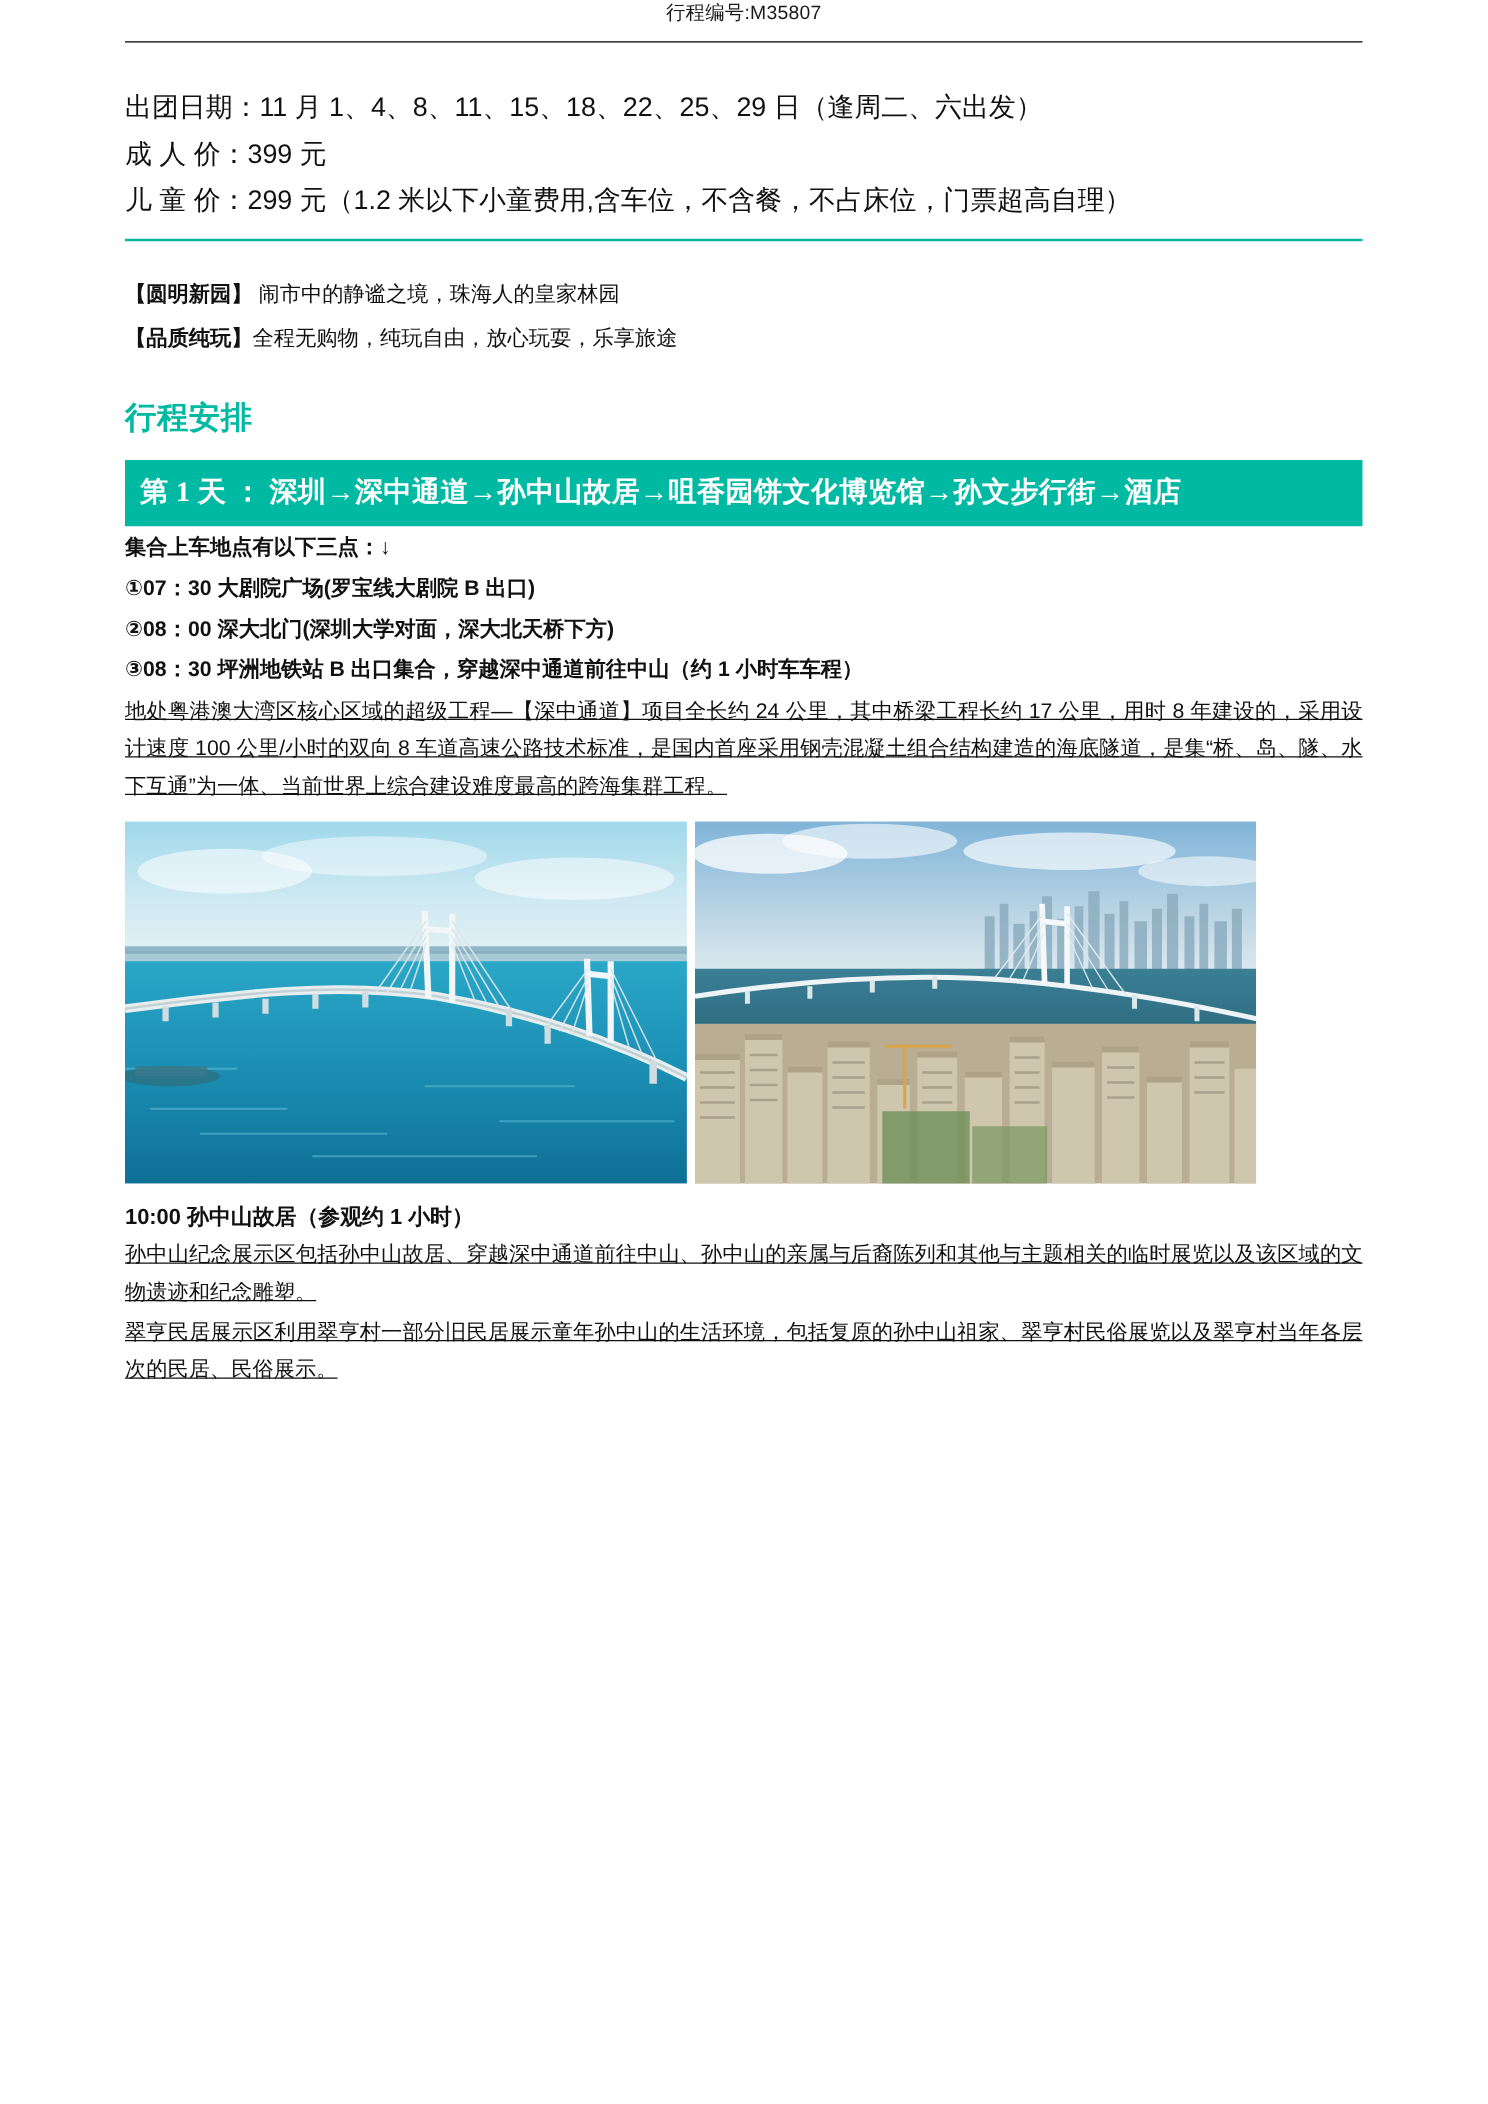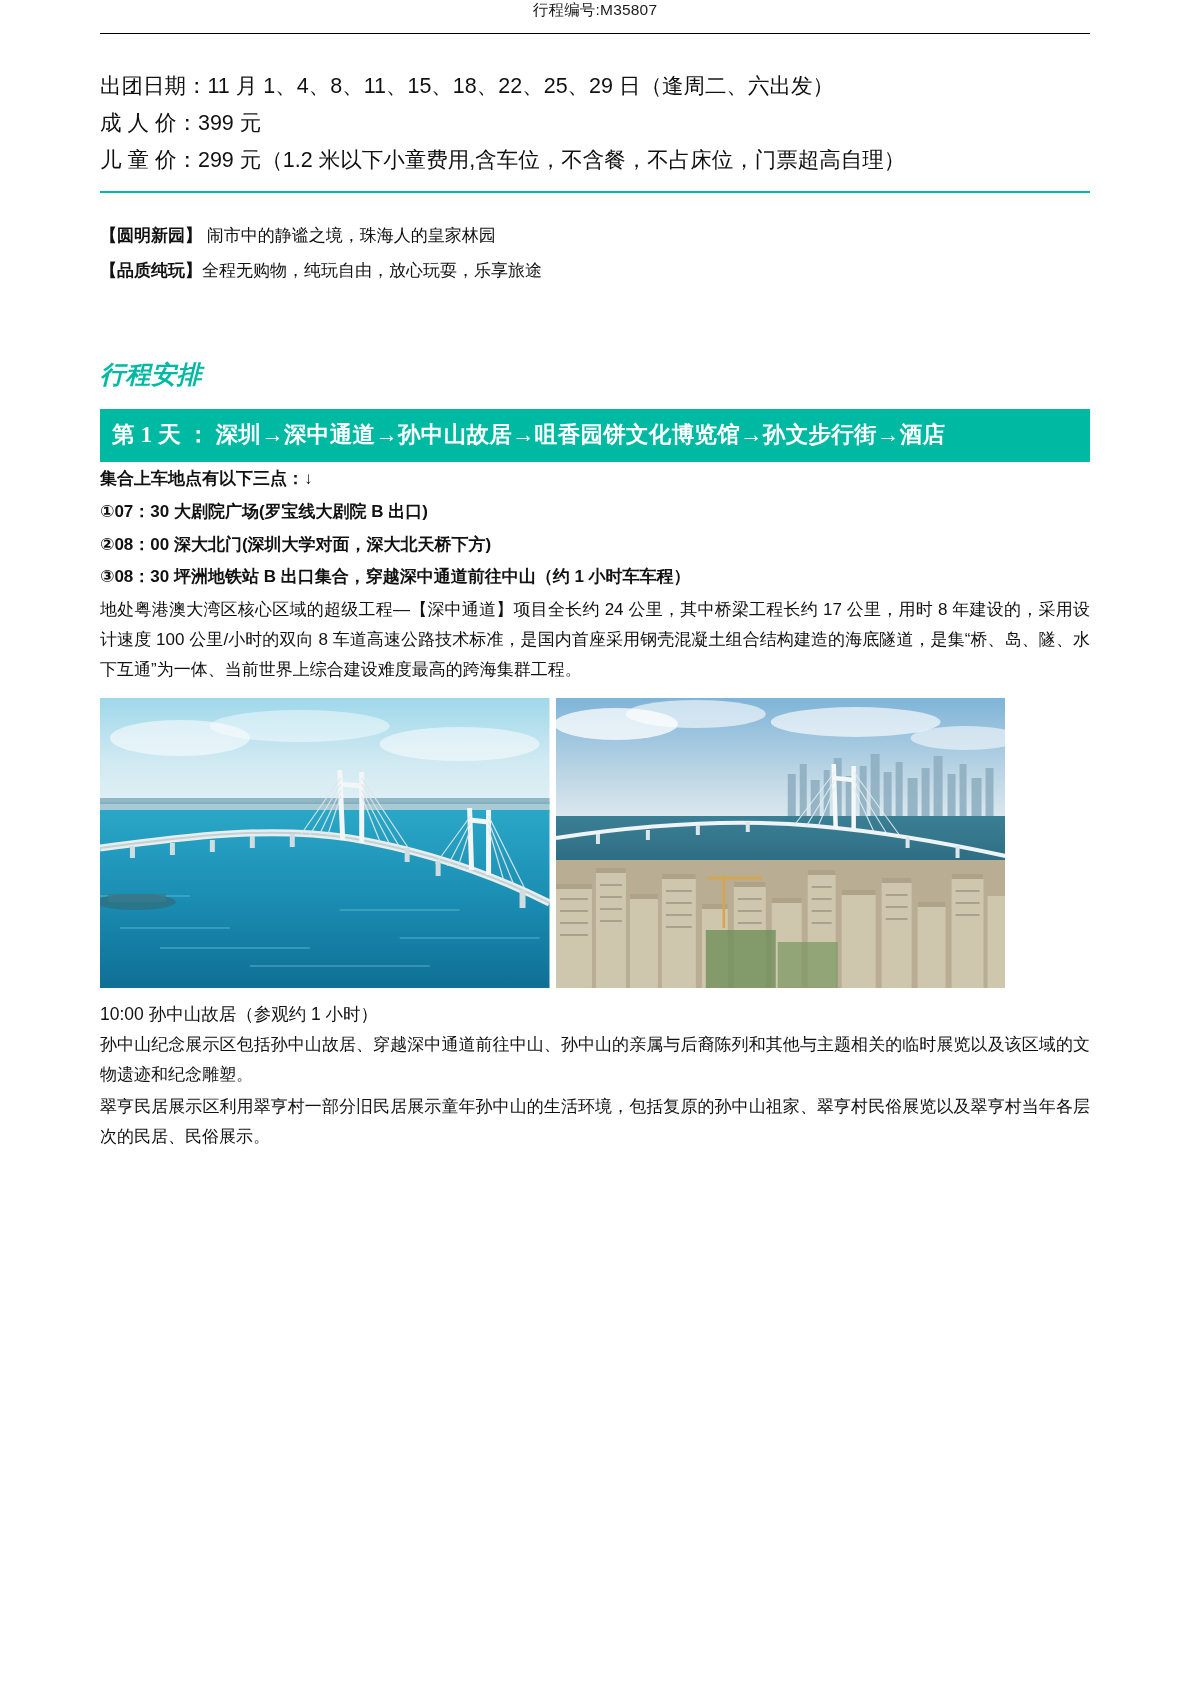--- a/index.html
+++ b/index.html
@@ -67,22 +67,21 @@
     margin-top: 26px;
     font-size: 17px;
     line-height: 2.05;
     color: #111;
   }
   .feature-tag {
     font-weight: bold;
   }
   
   .itin-title {
-    margin-top: 69px;
-    font-style: italic;
+    margin-top: 28px;
   }
   .day-banner {
     margin-top: 18px;
     background: #00b9a3;
     color: #ffffff;
     font-size: 22.5px;
     font-weight: bold;
     line-height: 1.55;
     padding: 9px 12px 10px 12px;
     letter-spacing: 0.3px;
@@ -94,20 +93,21 @@
     line-height: 1.8;
     margin-top: 2px;
     color: #111;
   }
   .para {
     font-size: 17px;
     line-height: 1.78;
     text-align: justify;
     color: #111;
     margin-top: 2px;
+    text-decoration: underline;
   }
   .photos {
     margin-top: 12px;
     display: flex;
     gap: 6px;
     width: 905px;
     height: 290px;
   }
   .photo {
     position: relative;
@@ -115,21 +115,21 @@
     flex: 1 1 50%;
   }
   .photo svg {
     display: block;
     width: 100%;
     height: 100%;
   }
   .time-line {
     margin-top: 14px;
     font-size: 17.5px;
-    font-weight: normal;
+    font-weight: bold;
     color: #111;
   }
   .tail-para {
     margin-top: 4px;
   }
 </style>
 </head>
 <body>
 
 <div class="page">

